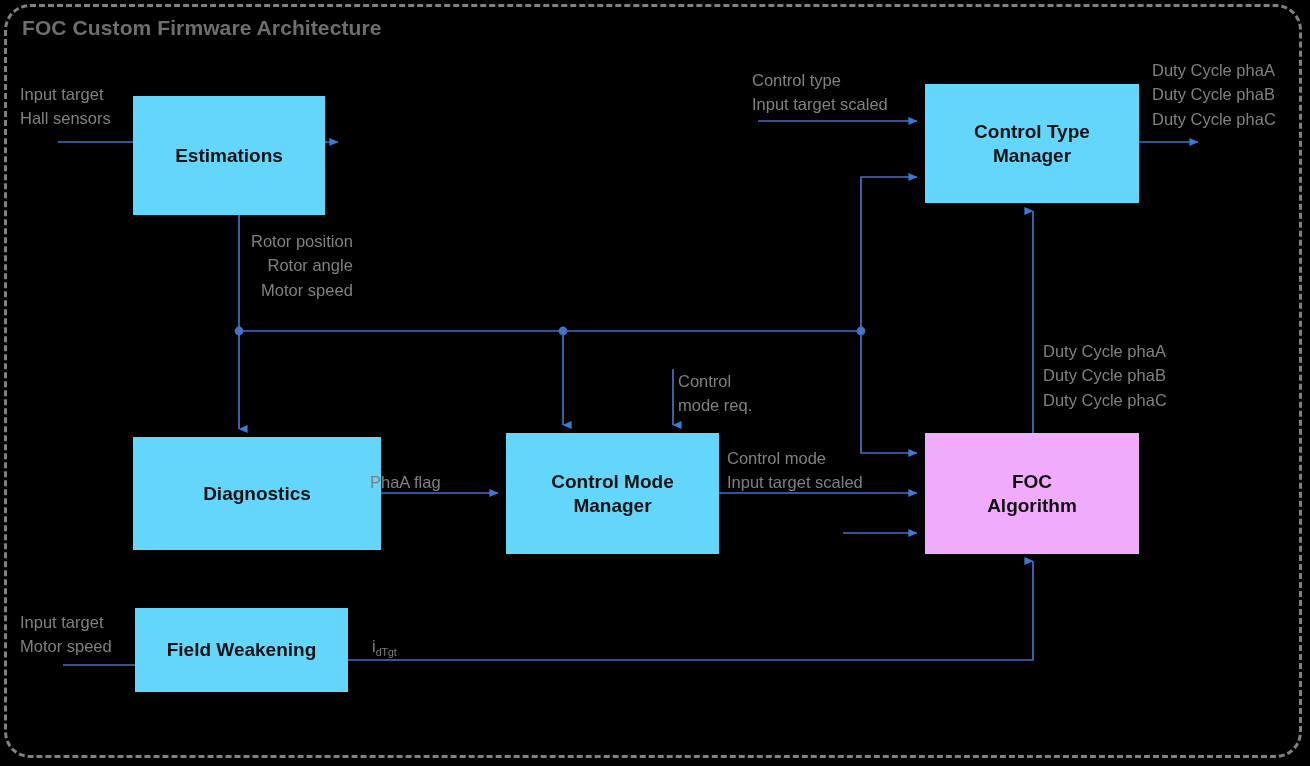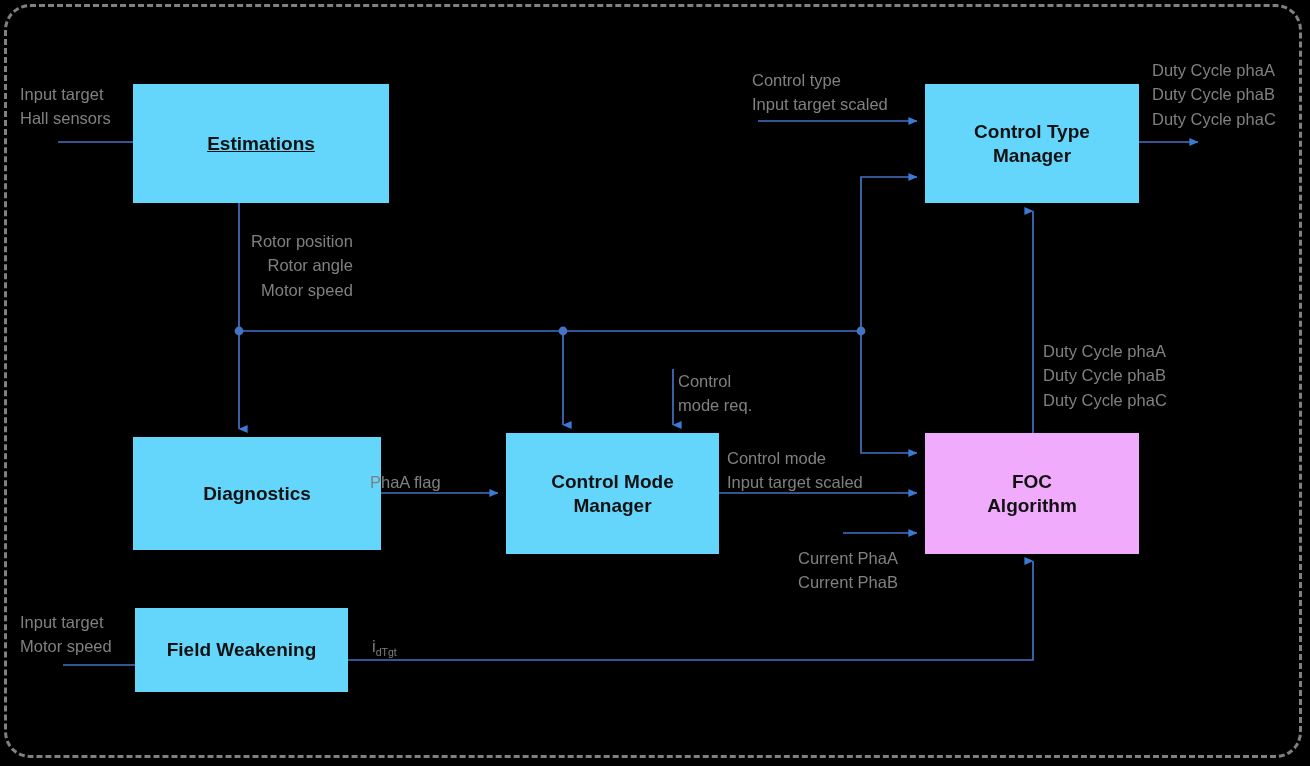--- a/index.html
+++ b/index.html
@@ -66,20 +66,21 @@
   }
   .sub { font-size: 10.5px; vertical-align: sub; margin-top: 32px; }
 </style>
 </head>
 <body>
 
 <div id="canvas">
 
   <div id="frame"></div>
 
+  <div id="title">FOC Custom Firmware Architecture</div>
 
   <svg id="wires" viewBox="0 0 1310 766">
     <defs>
       <marker id="ah" markerWidth="9" markerHeight="8" refX="8.6" refY="4" orient="auto" markerUnits="userSpaceOnUse">
         <path d="M0,0 L9,4 L0,8 z" fill="#3a7ad4"></path>
       </marker>
       <marker id="ahd" markerWidth="8" markerHeight="9" refX="4" refY="8.6" orient="auto" markerUnits="userSpaceOnUse">
         <path d="M0,0 L8,0 L4,9 z" fill="#3a7ad4"></path>
       </marker>
     </defs>
@@ -119,21 +120,21 @@
       <path d="M348,660 L1033,660 L1033,561" marker-end="url(#ahd)"></path>
     </g>
 
     <g fill="#4472c4">
       <circle cx="239" cy="331" r="4.4"></circle>
       <circle cx="563" cy="331" r="4.4"></circle>
       <circle cx="861" cy="331" r="4.4"></circle>
     </g>
   </svg>
 
-  <div class="block blue" style="left:133px;top:84px;width:256px;height:119px;text-decoration:underline;">
+  <div class="block blue" style="left:133px;top:96px;width:192px;height:119px;">
     <span style="white-space: pre;">Estimations</span>
   </div>
 
   <div class="block blue" style="left:925px;top:84px;width:214px;height:119px;">
     <span style="white-space: pre;">Control Type
 Manager</span>
   </div>
 
   <div class="block blue" style="left:133px;top:437px;width:248px;height:113px;">
     <span style="white-space: pre;">Diagnostics</span>
@@ -172,21 +173,19 @@
 Duty Cycle phaC</div>
 
   <div class="label" style="left:678px;top:369px;">Control
 mode req.</div>
 
   <div class="label" style="left:370px;top:470px;">PhaA flag</div>
 
   <div class="label" style="left:727px;top:446px;">Control mode
 Input target scaled</div>
 
-  <div class="label" style="left:798px;top:546px;">Current PhaA
-Current PhaB</div>
 
   <div class="label" style="left:20px;top:610px;">Input target
 Motor speed</div>
 
   <div class="label" style="left:372px;top:634px;"><span>i</span><span class="sub">dTgt</span></div>
 
 </div>
 
 </body></html>

